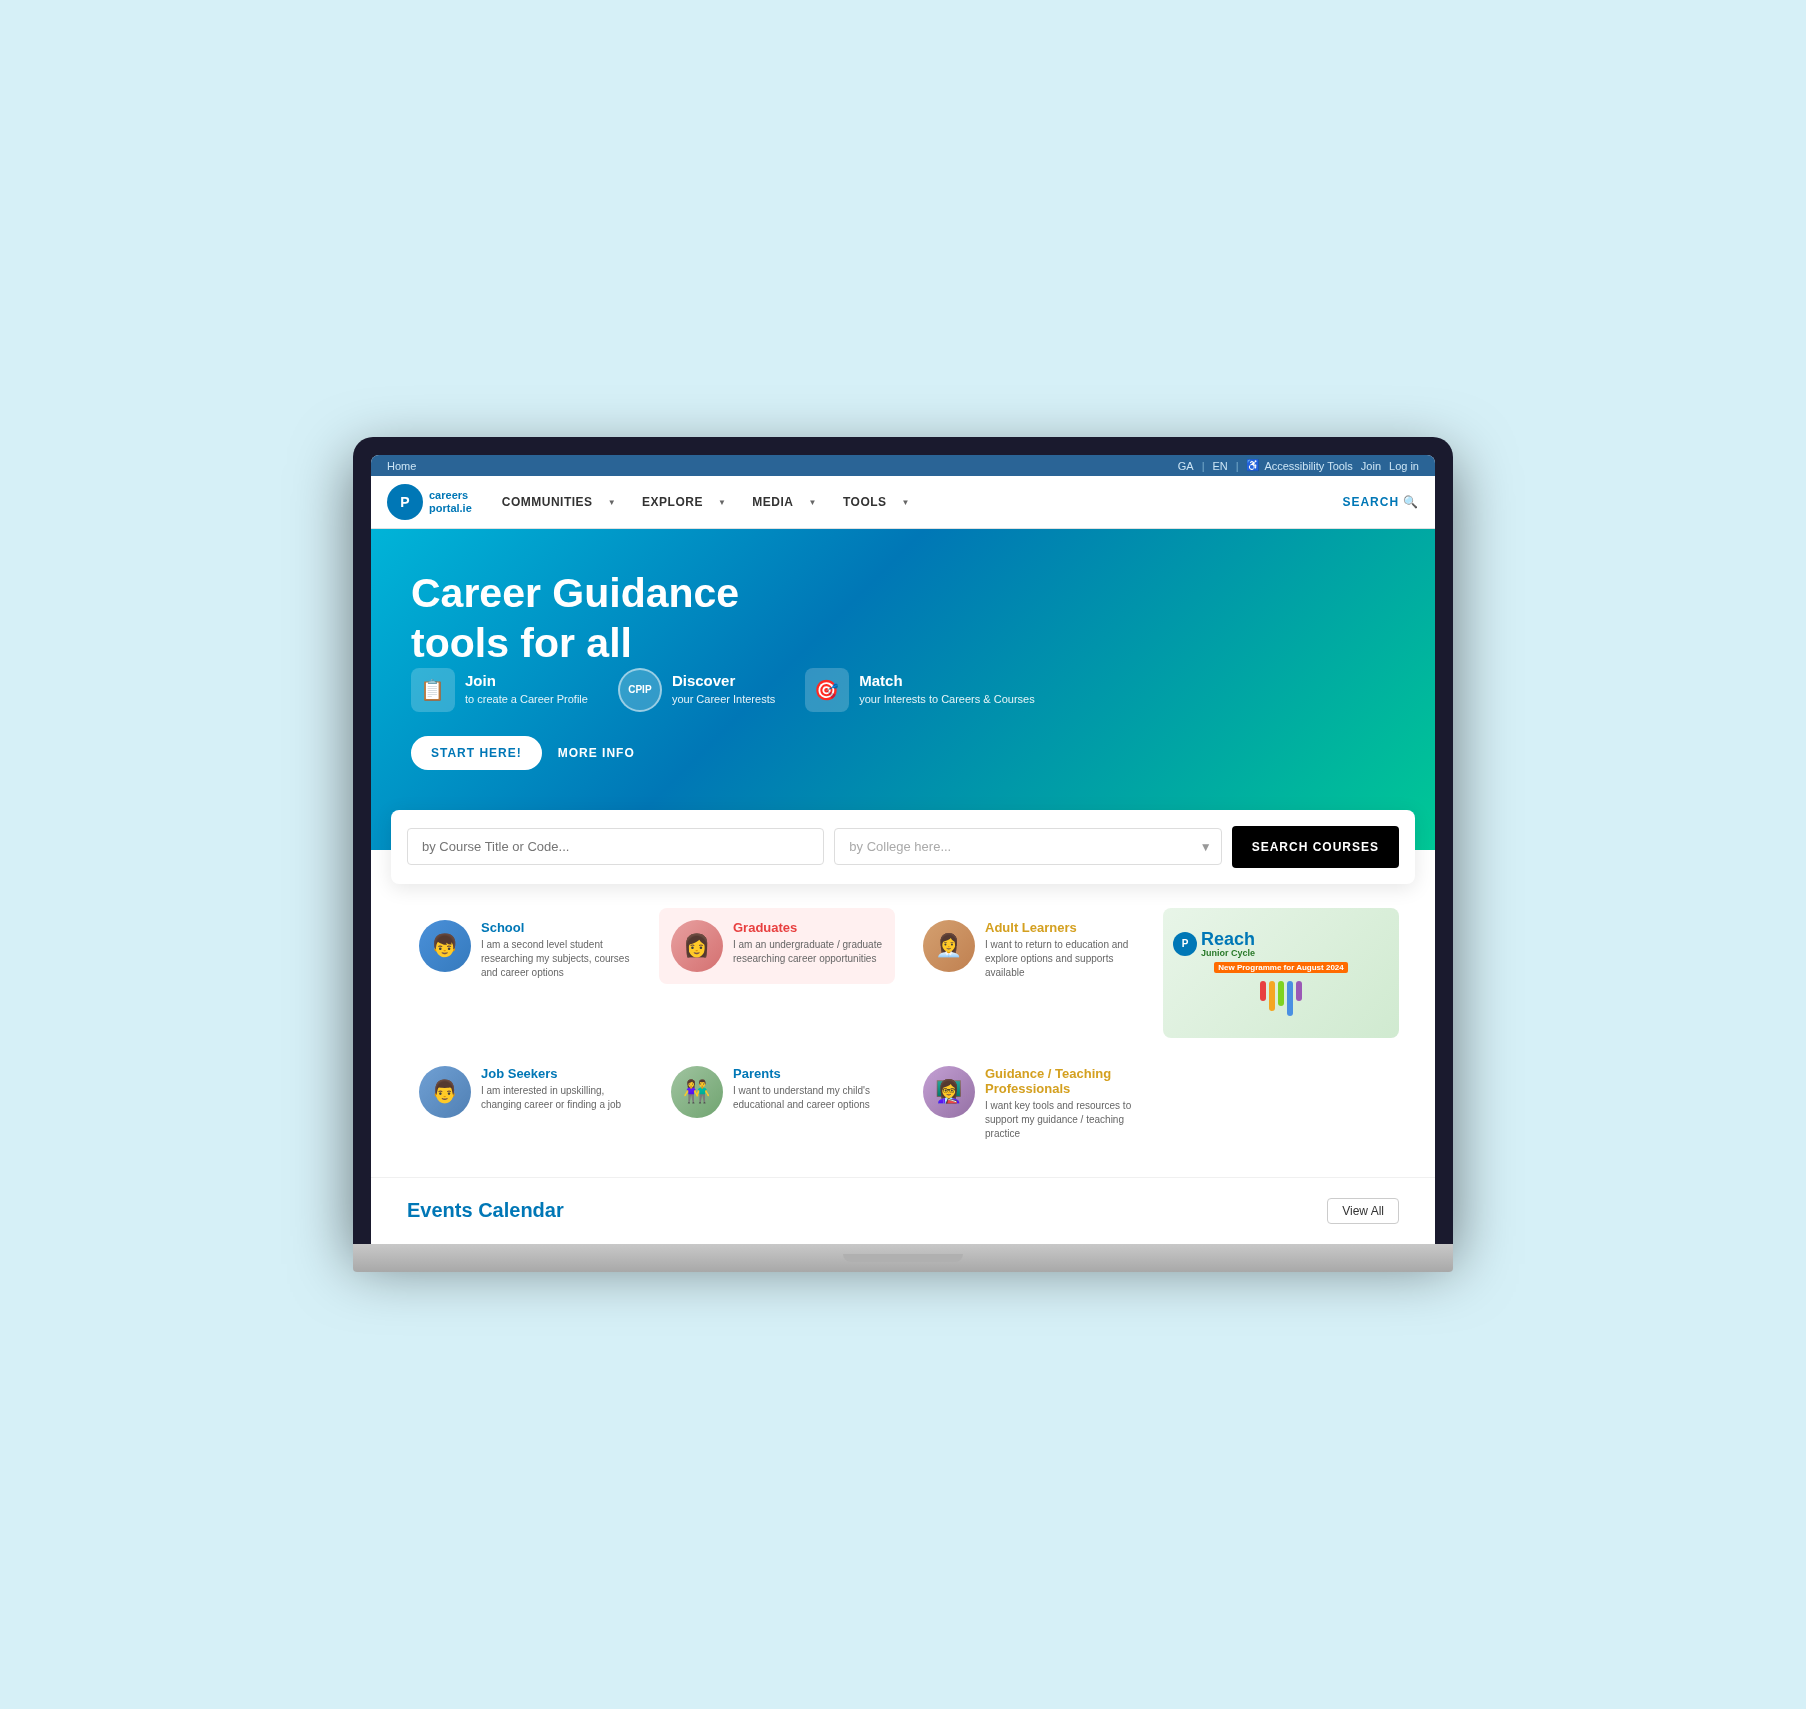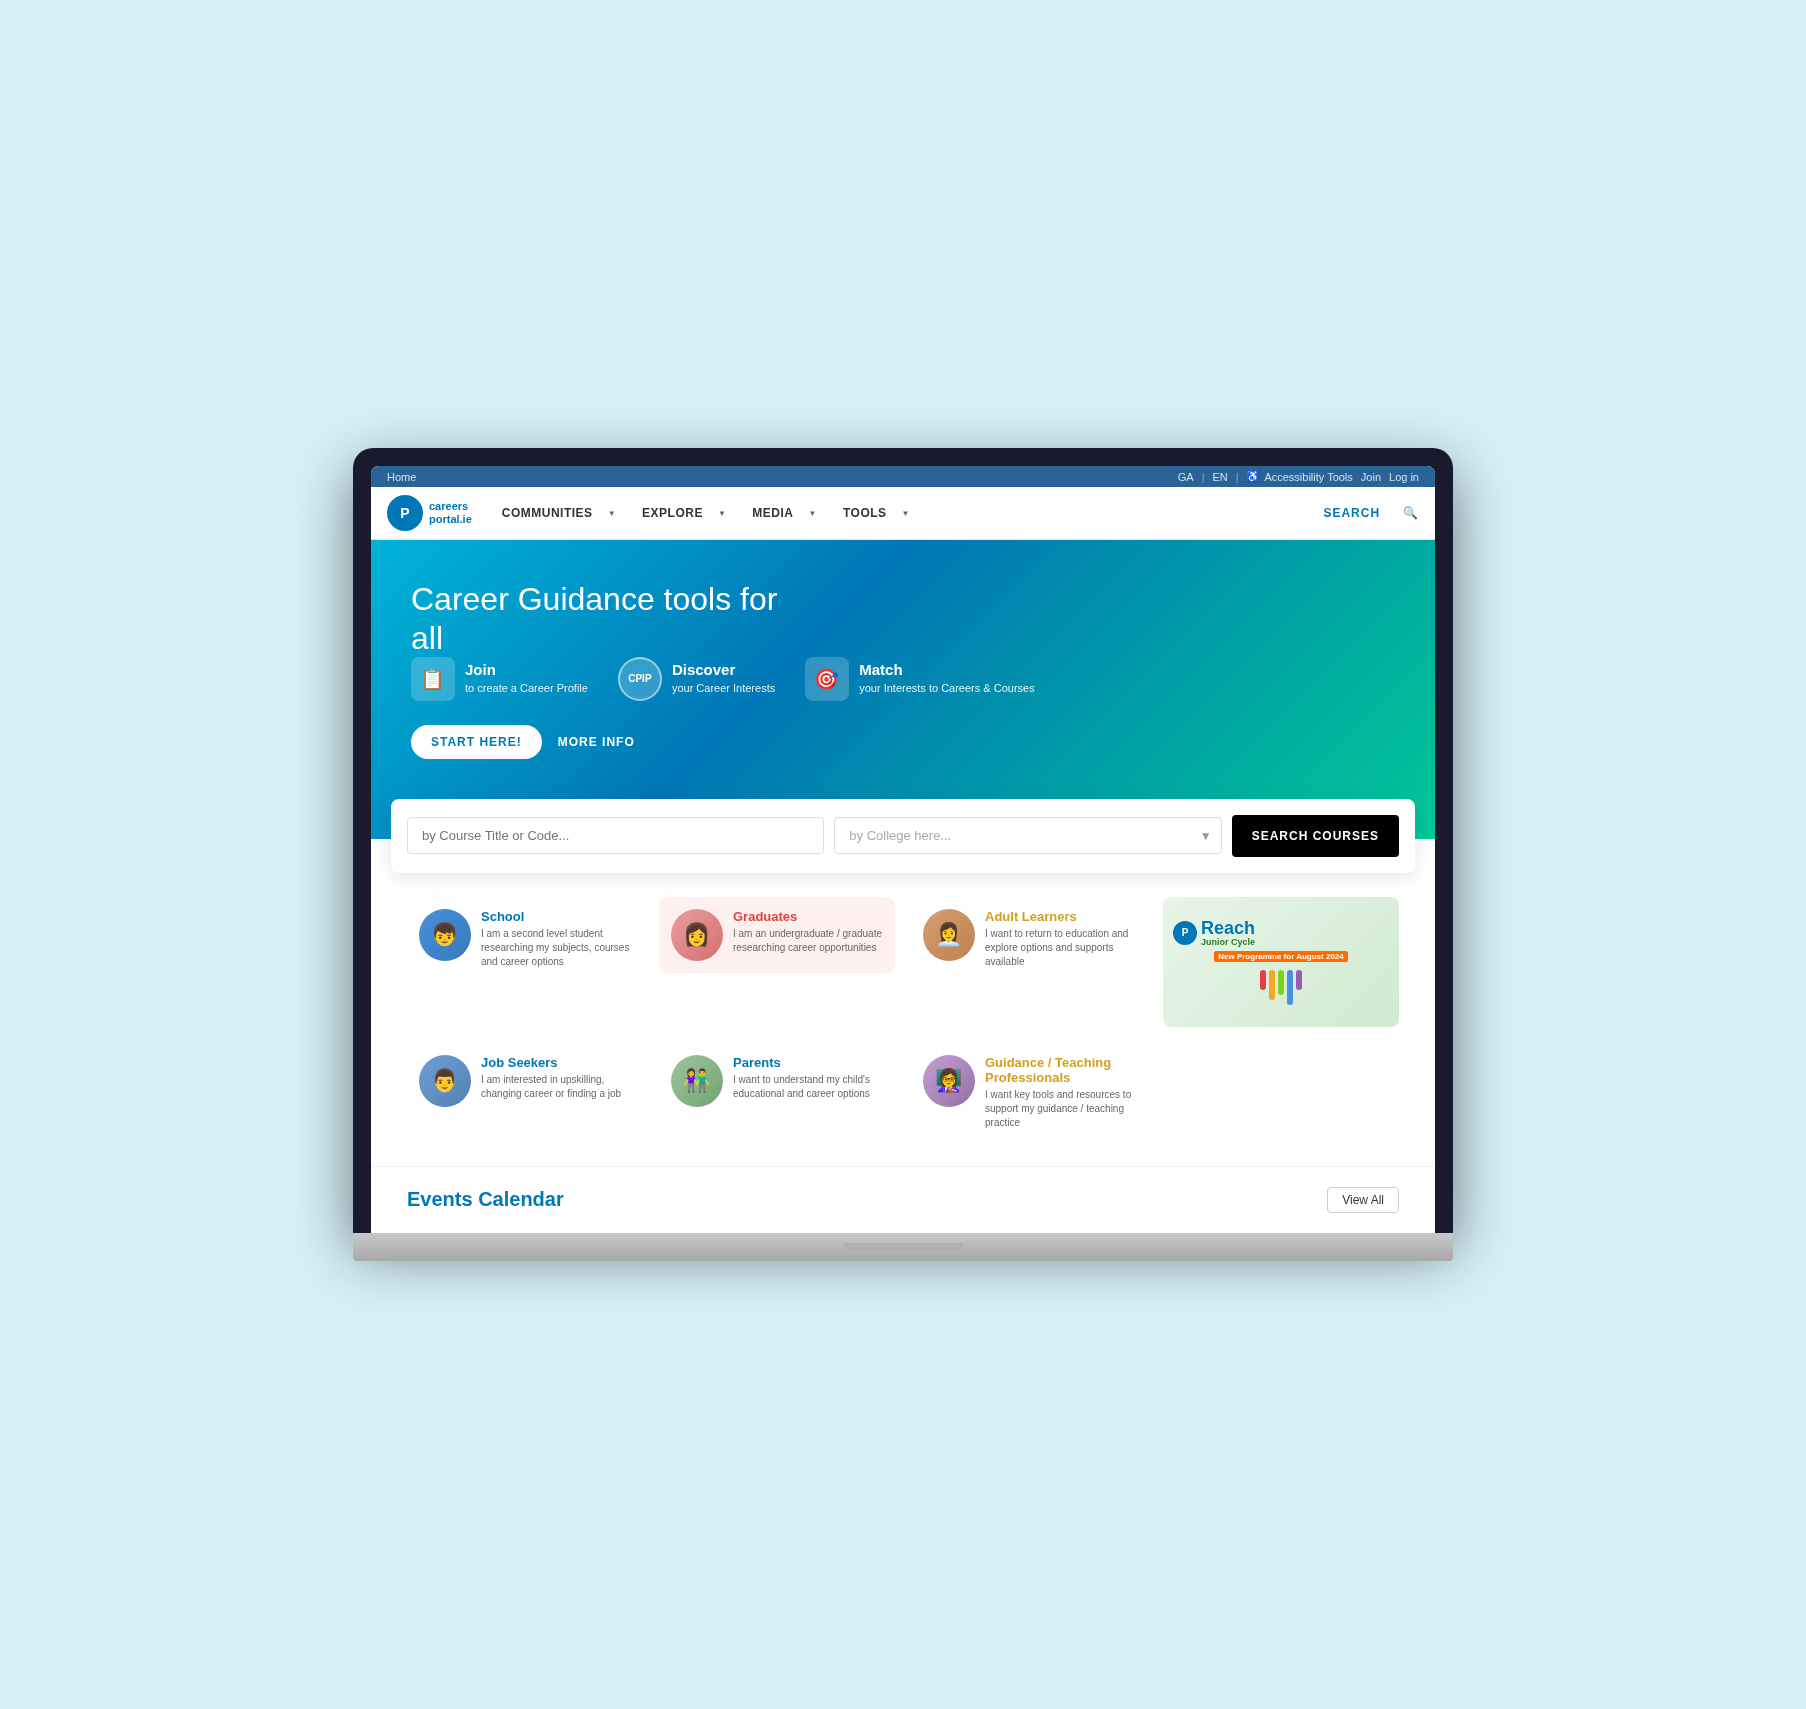--- a/index.html
+++ b/index.html
@@ -152,41 +152,41 @@
     }
 
     .nav-item .chevron {
       font-size: 8px;
       color: #666;
     }
 
     .nav-search {
       display: flex;
       align-items: center;
-      gap: 23px;
+      gap: 4px;
       font-size: 12px;
       font-weight: bold;
       color: #0077b6;
       cursor: pointer;
       letter-spacing: 1px;
       text-transform: uppercase;
     }
 
     
     .hero {
       background: linear-gradient(135deg, #00b4d8 0%, #0077b6 40%, #00c896 100%);
       padding: 40px 40px 80px 40px;
       position: relative;
       min-height: 280px;
     }
 
     .hero-title {
       color: white;
-      font-size: 32px;
-      font-weight: 400;
+      font-size: 41px;
+      font-weight: 700;
       max-width: 400px;
       line-height: 1.2;
     }
 
     .hero-features {
       display: flex;
       gap: 30px;
       margin-bottom: 24px;
     }
 

